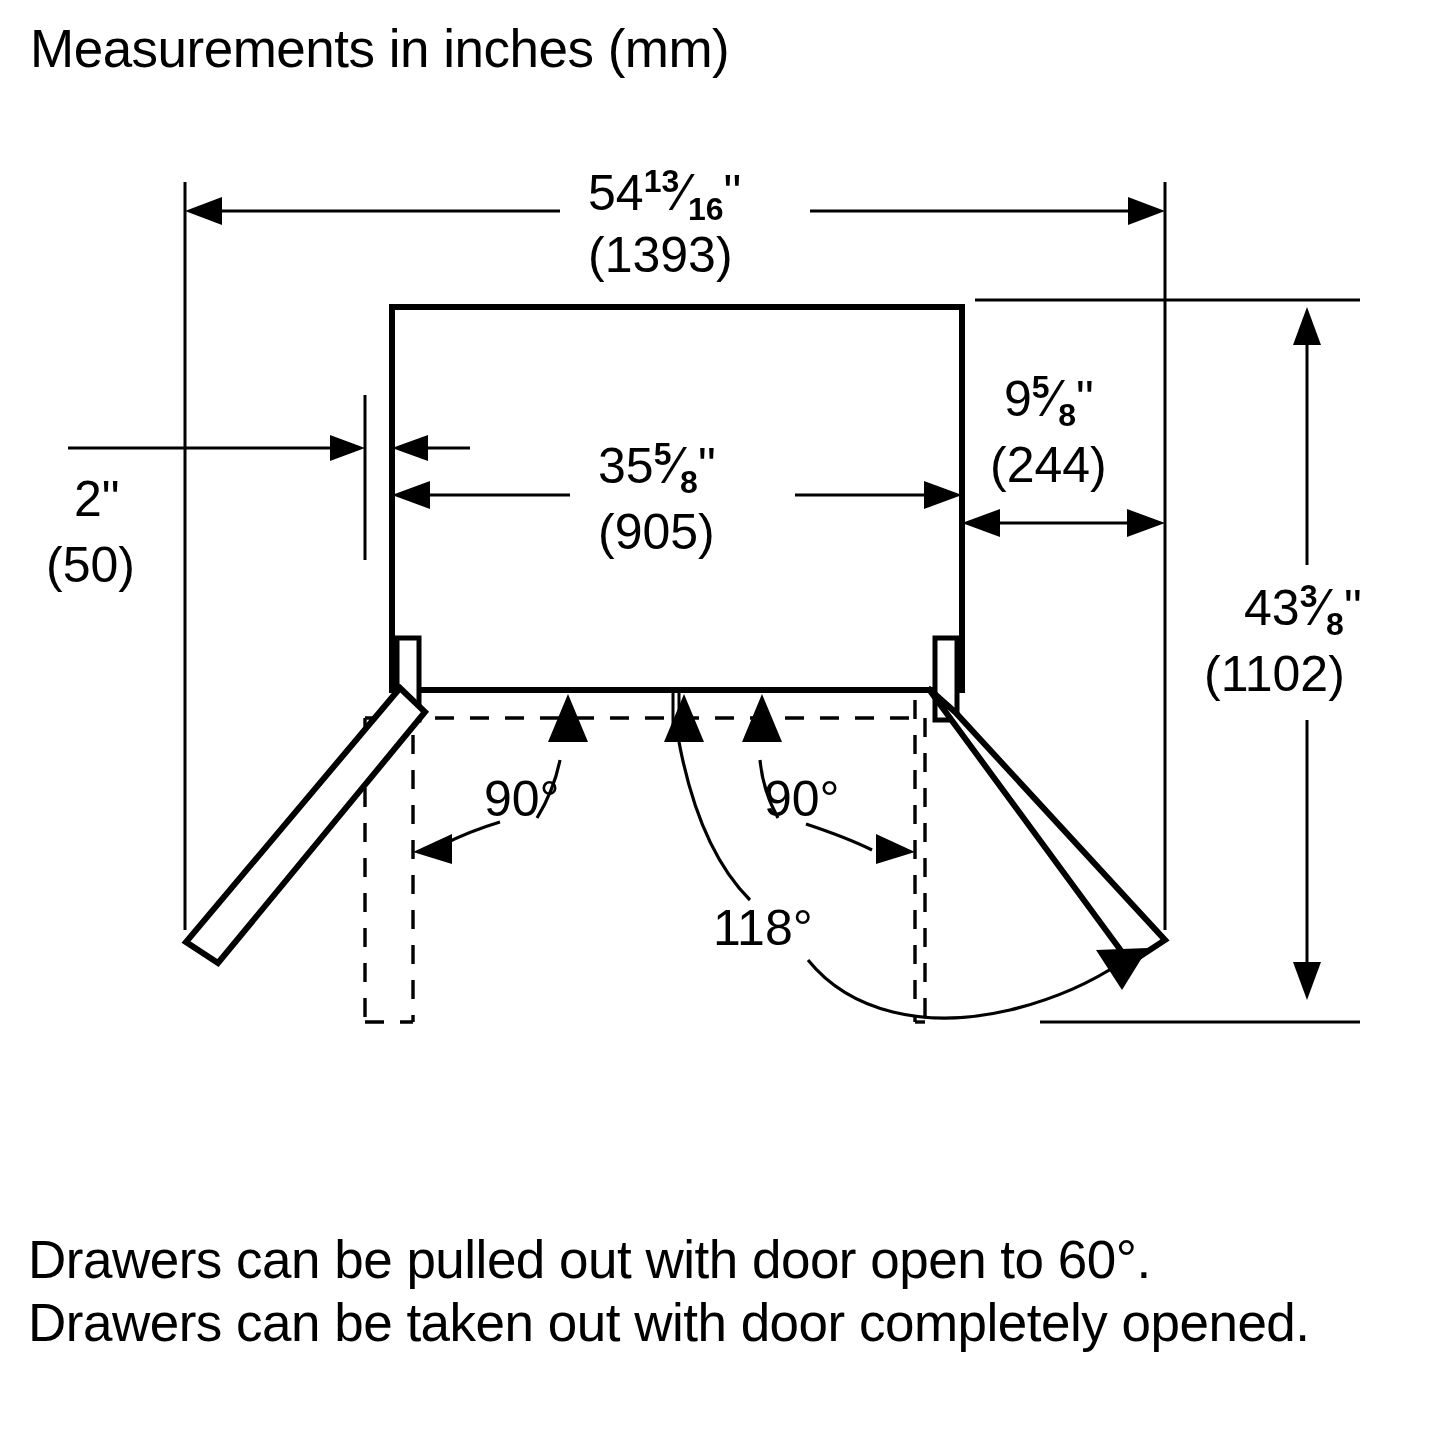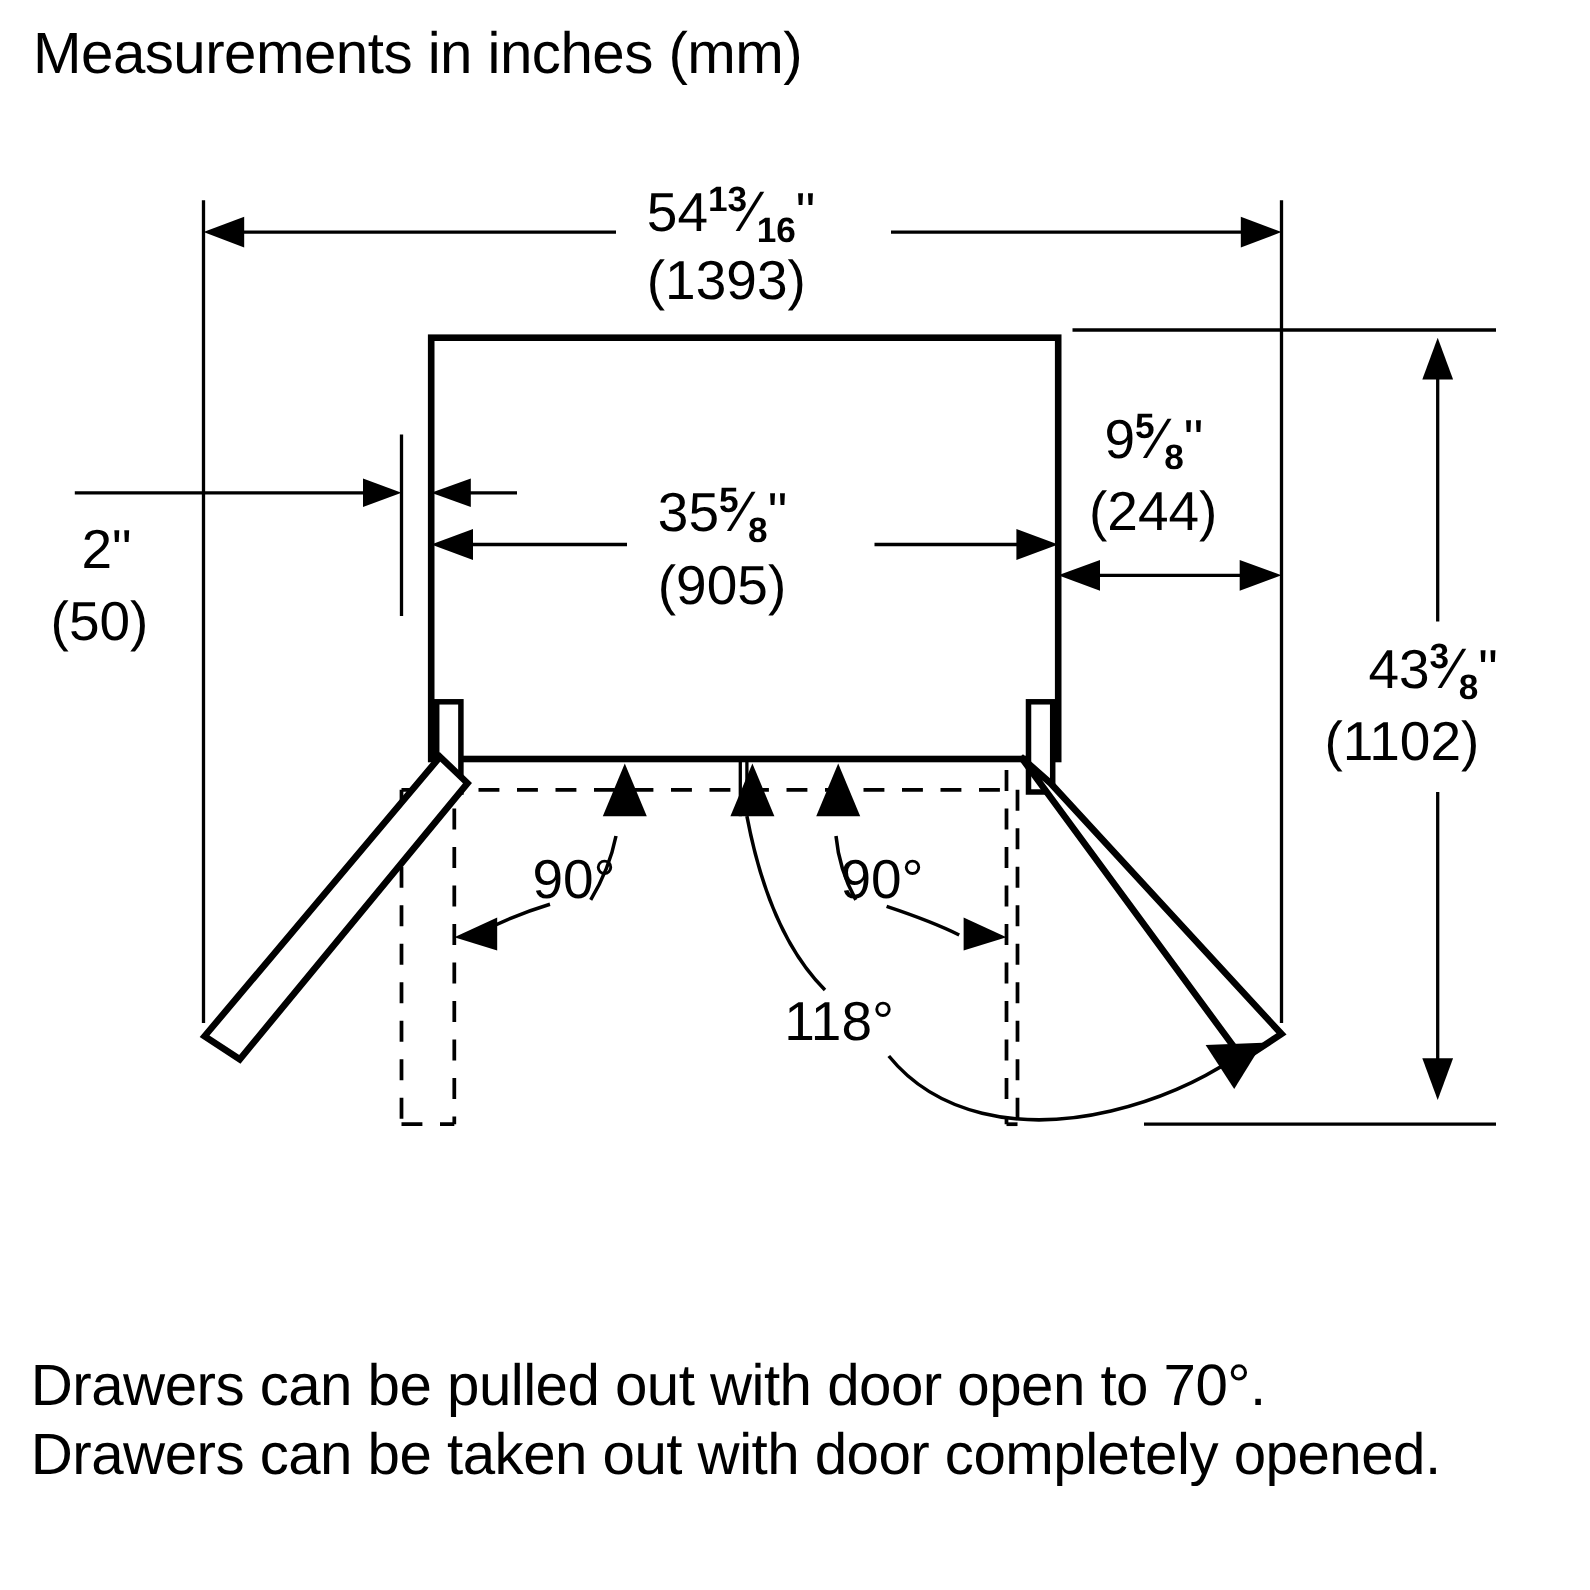--- a/index.html
+++ b/index.html
@@ -207,15 +207,15 @@
     </g>
 
     <text class="dimtext" x="484" y="816">90°</text>
 
     <text class="dimtext" x="764" y="816">90°</text>
 
     <text class="dimtext" x="713" y="945">118°</text>
 
   </svg>
 
-  <div class="caption">Drawers can be pulled out with door open to 70°. Drawers can be taken out with door completely opened.</div>
+  <div class="caption">Drawers can be pulled out with door open to 60°. Drawers can be taken out with door completely opened.</div>
 
 </div>
 
 </body></html>

